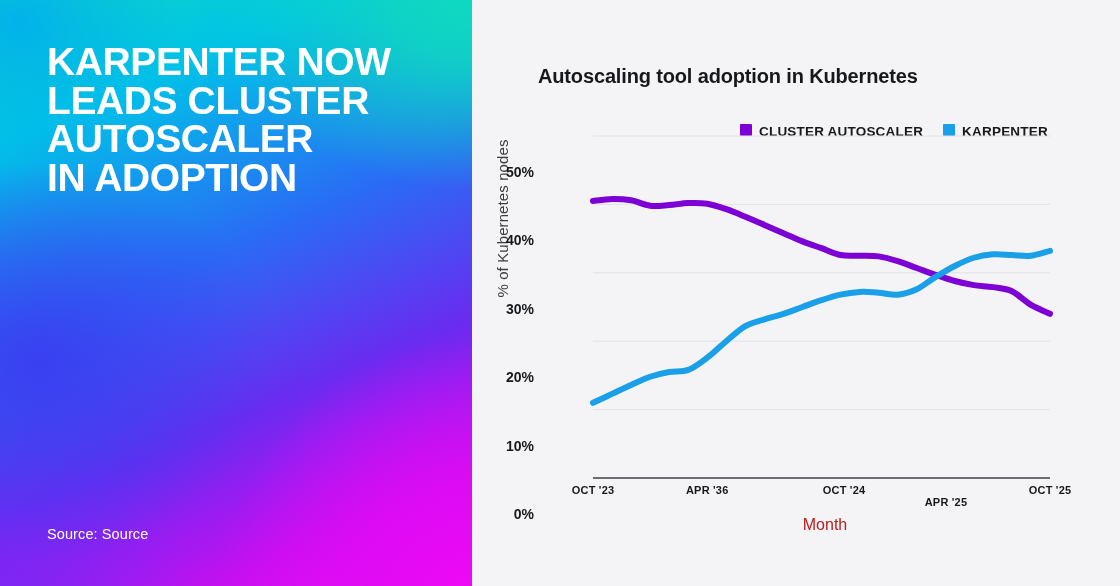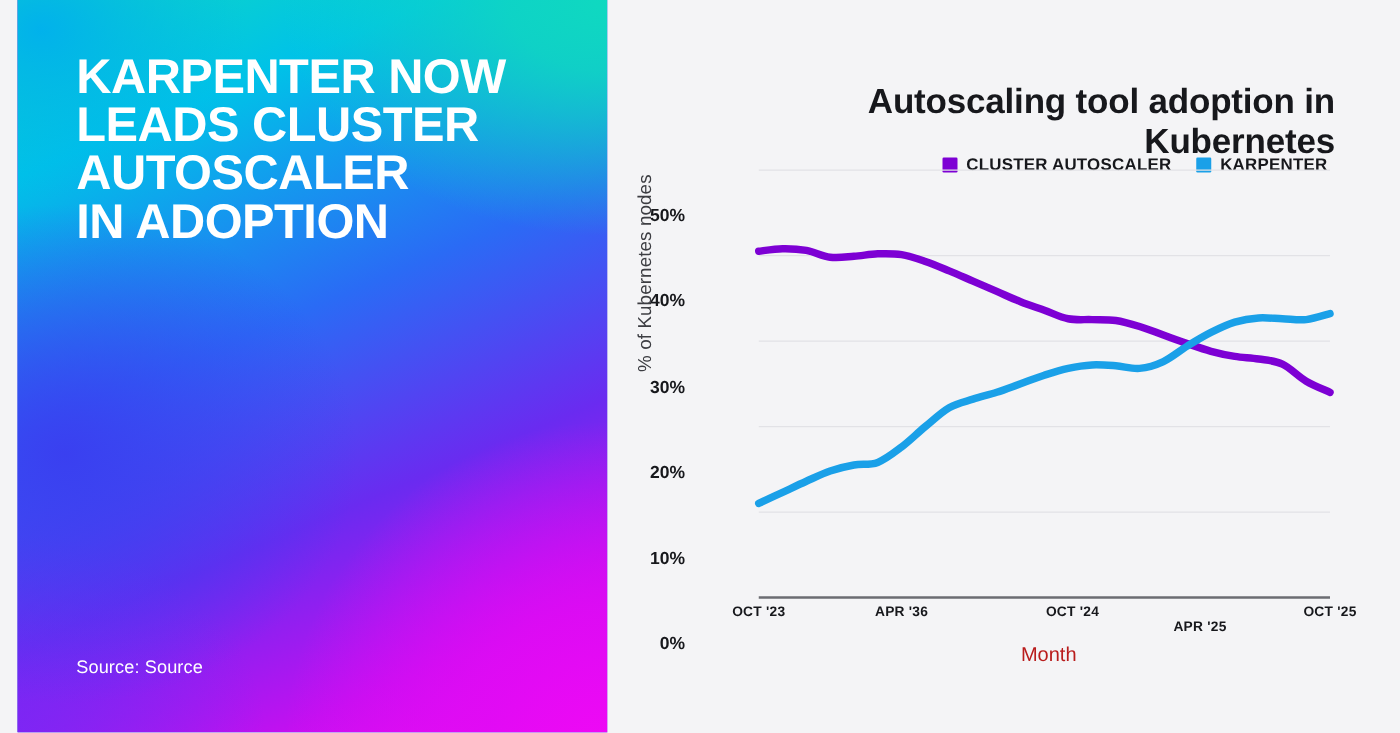--- a/index.html
+++ b/index.html
@@ -2,21 +2,21 @@
 <html><head>
 <meta charset="utf-8">
 <style>
   * { margin:0; padding:0; box-sizing:border-box; }
   html,body { width:1120px; height:586px; }
   body {
     font-family:"Liberation Sans", sans-serif;
     background:#f4f4f6;
     overflow:hidden;
   }
-  .root { position:relative; width:1068px; height:586px; display:flex;padding-left:14px; }
+  .root { position:relative; width:1068px; height:586px; display:flex; }
 
   
   .hero {
     position:relative;
     width:472px; height:586px;
     flex:0 0 472px;
     overflow:hidden;
     background:#3b2fe0;
   }
   .hero-grad, .hero-grad2, .hero-grad3, .hero-grad4 {
@@ -70,36 +70,36 @@
   
   .chart-panel {
     position:relative;
     flex:1 1 auto;
     width:648px; height:586px;
     background:#f4f4f6;
   }
   .chart-title {
     position:absolute;
     left:0; right:0; top:65px;
-    text-align:right;
-    font-size:28px;
+    text-align:left;
+    font-size:20px;
     font-weight:bold;
     color:#17181c;
     letter-spacing:-0.15px;
     padding-left:66px;
   }
   .legend {
     position:absolute;
     left:268px; top:124px;
     display:flex; align-items:center; gap:20px;
     font-size:13.5px; font-weight:bold;
     color:#17181c;
     letter-spacing:0.2px;
   }
-  .legend-item { display:flex; align-items:center; gap:7px; }
+  .legend-item { display:flex; gap:7px; }
   .legend-swatch { width:12px; height:12px; display:block; border-radius:1px; }
 
   .plot-wrap { position:absolute; left:0; top:0; width:648px; height:586px; }
   .y-axis-title {
     position:absolute;
     left:-150px; top:210px;
     width:360px;
     transform:rotate(-90deg);
     transform-origin:center;
     text-align:center;

